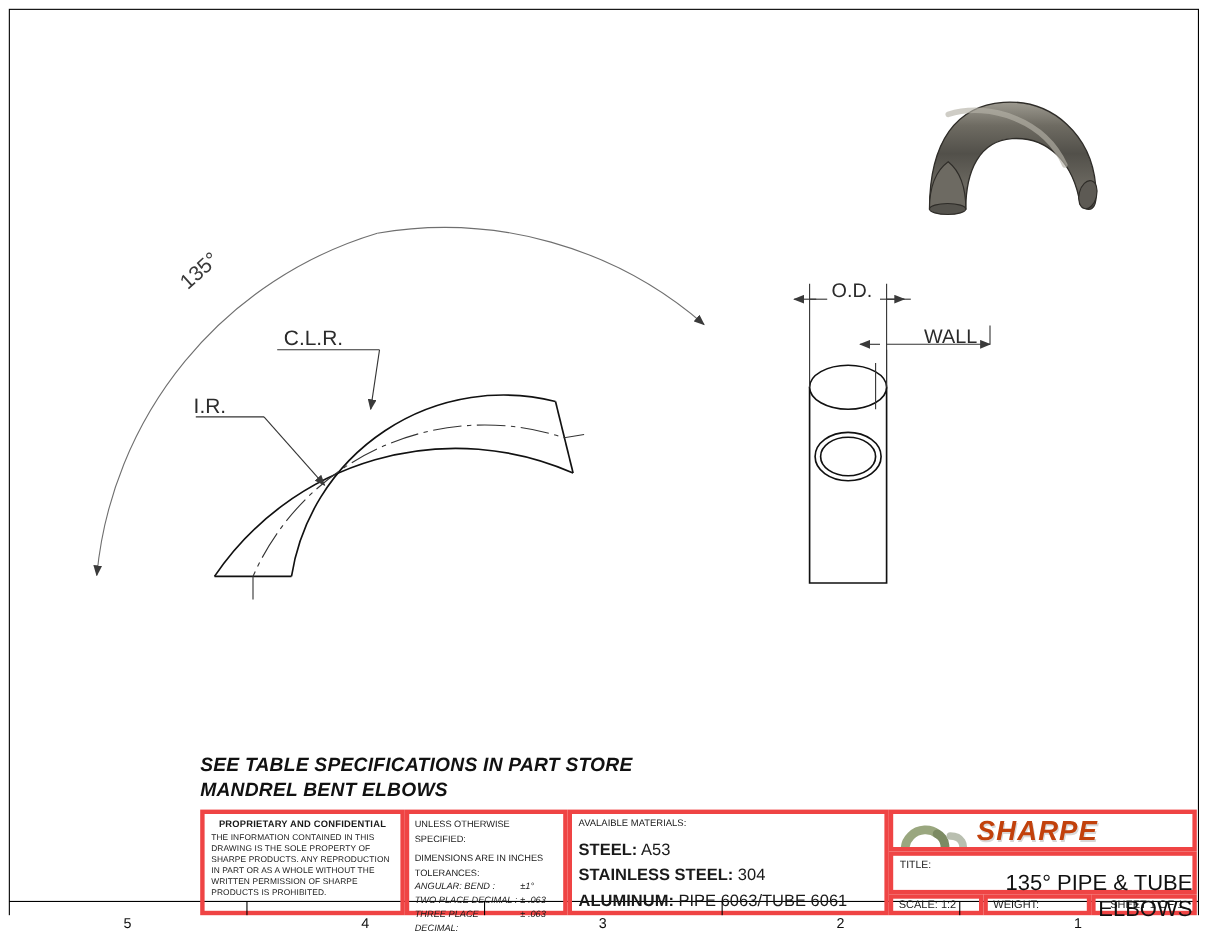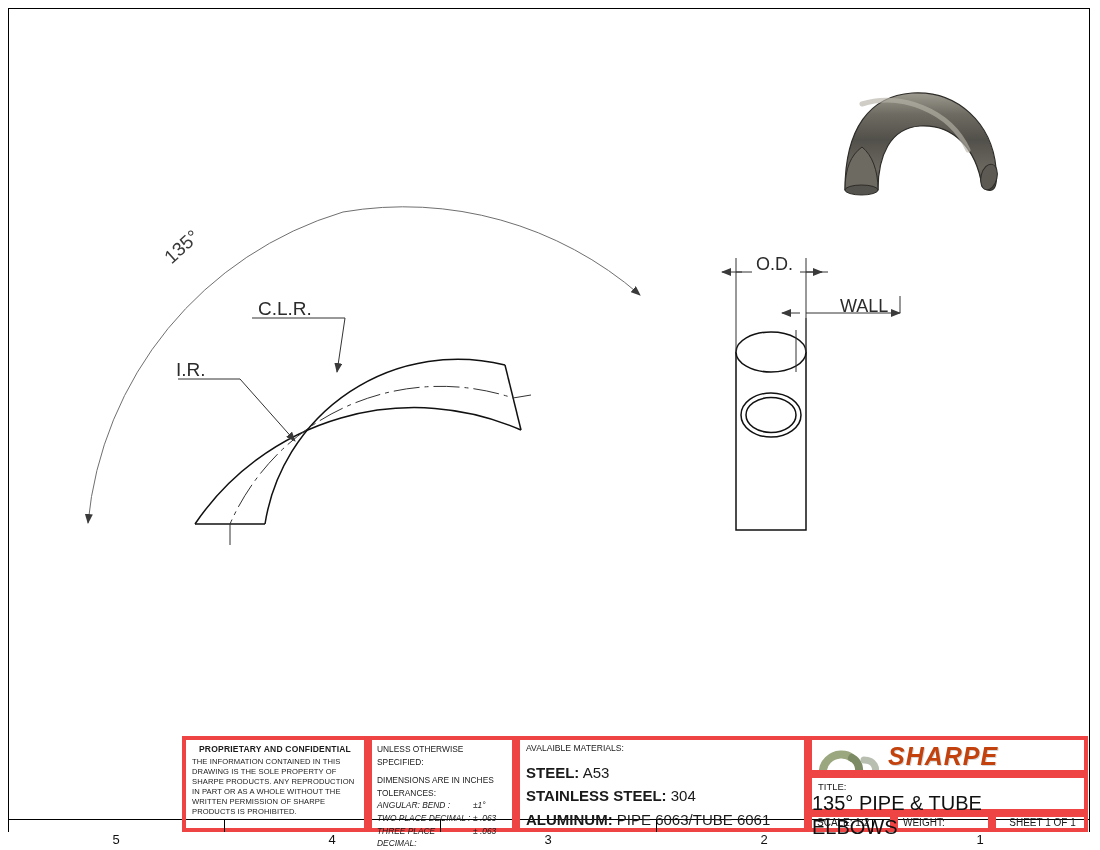--- a/index.html
+++ b/index.html
@@ -186,21 +186,21 @@
     padding: 2px 4px 0 6px;
   }
   .title-cell .tl {
     font-size: 9.5px;
     position: absolute;
     left: 6px; top: 3px;
   }
   .title-cell .tv {
     position: absolute;
     left: 0; right: 0; top: 14px;
-    text-align: left;
+    text-align: right;
     font-size: 20px;
     line-height: 1.18;
     color: #111;
   }
   .row-sz {
     height: 38px;
     display: flex;
   }
   .sz-cell {
     width: 44px;
@@ -372,20 +372,24 @@
       <path d="M 900,313 L 900,296"></path>
     </g>
   </svg>
 
   <div class="dlabel" id="label-135">135°</div>
   <div class="dlabel" id="label-clr">C.L.R.</div>
   <div class="dlabel" id="label-ir">I.R.</div>
   <div class="dlabel" id="label-od">O.D.</div>
   <div class="dlabel" id="label-wall">WALL</div>
 
+  <div id="notes">
+    <div>SEE TABLE SPECIFICATIONS IN PART STORE</div>
+    <div>MANDREL BENT ELBOWS</div>
+  </div>
 
   <div id="titleblock">
 
     <div class="tb-box prop">
       <div class="hdr">PROPRIETARY AND CONFIDENTIAL</div>
       <div class="body">THE INFORMATION CONTAINED IN THIS DRAWING IS THE SOLE PROPERTY OF SHARPE PRODUCTS.  ANY REPRODUCTION IN PART OR AS A WHOLE WITHOUT THE WRITTEN PERMISSION OF SHARPE PRODUCTS IS PROHIBITED.</div>
     </div>
 
     <div class="tb-box unless">
       <div class="u-title">UNLESS OTHERWISE SPECIFIED:</div>

